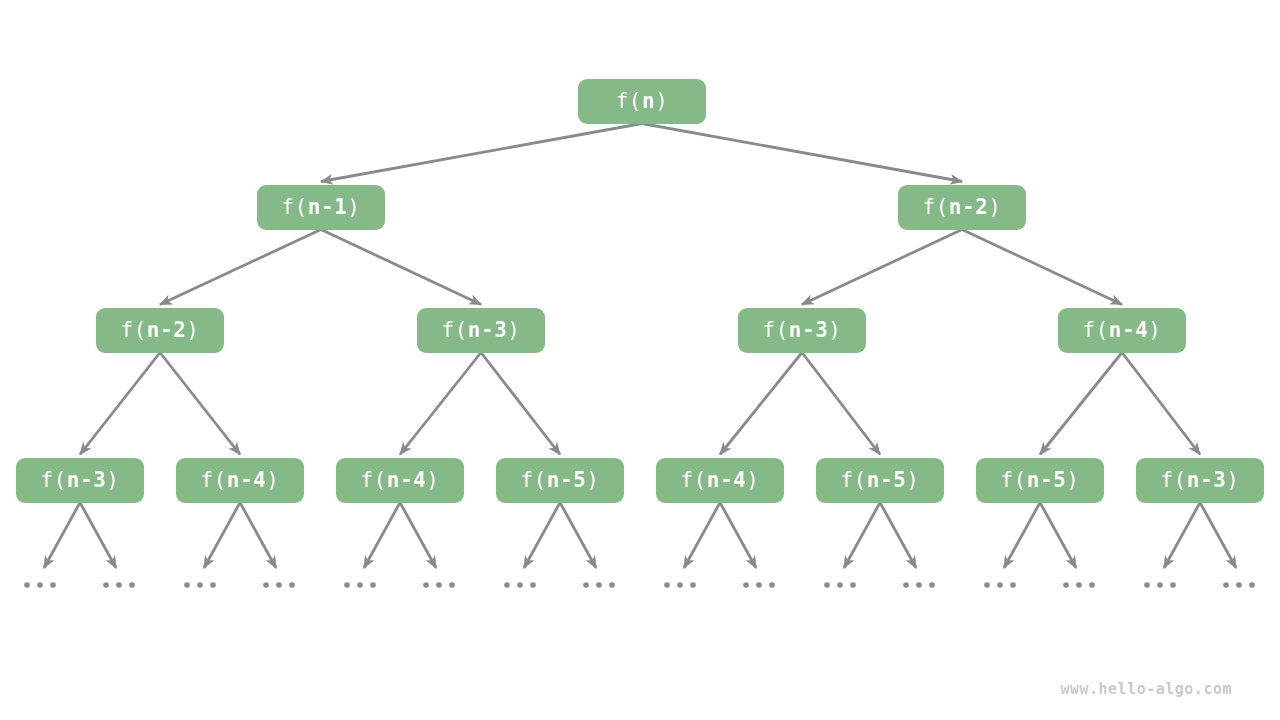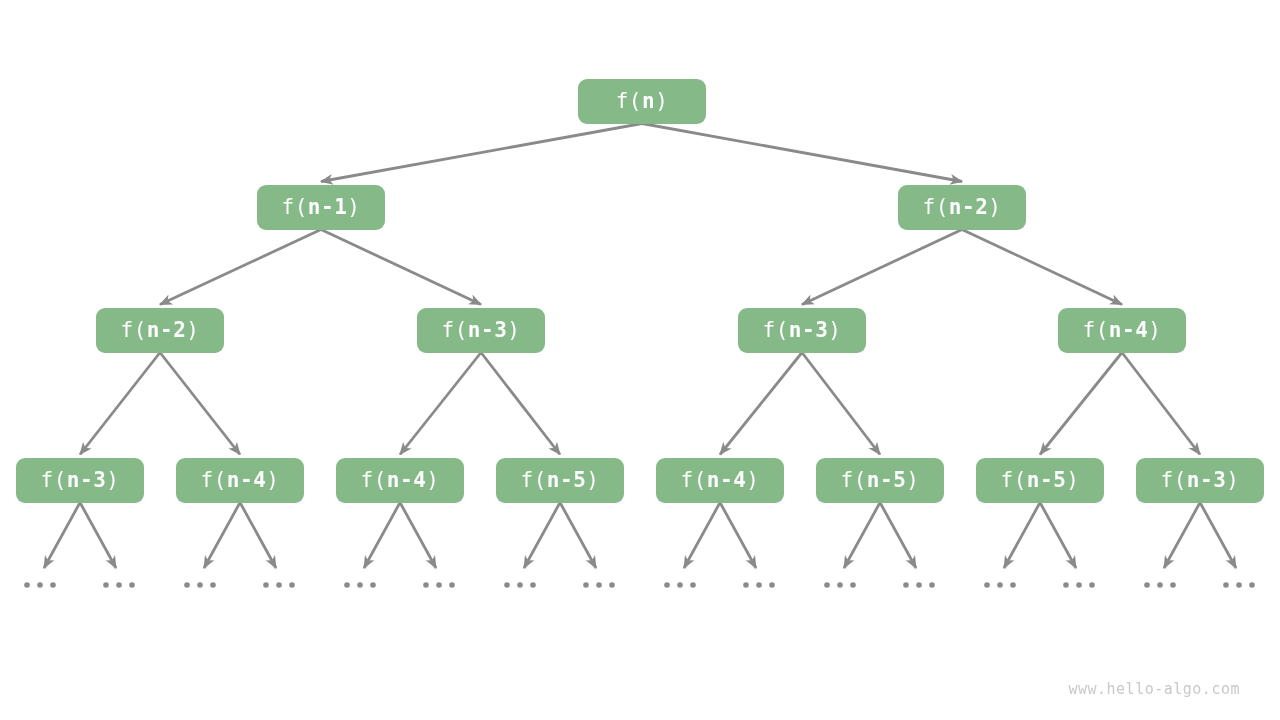--- a/index.html
+++ b/index.html
@@ -31,24 +31,25 @@
     display:flex;align-items:center;justify-content:center;
     color:var(--node-text);
     font-size:21px;
     letter-spacing:0.5px;
     white-space:nowrap;
     box-sizing:border-box;
   }
   .node .arg{font-weight:bold;}
   .watermark{
     position:absolute;
-    right:40px;bottom:22px;
+    right:48px;bottom:22px;
     color:var(--watermark);
     font-size:15px;
     letter-spacing:0.5px;
+    font-weight:bold;
   }
 </style>
 </head>
 <body>
 
 <div class="stage">
 
   <svg class="edges" viewBox="0 0 1280 720" xmlns="http://www.w3.org/2000/svg">
     <defs>
       <marker id="arrowhead" viewBox="0 0 12 10" markerWidth="13" markerHeight="11" refX="11" refY="5" orient="auto" markerUnits="userSpaceOnUse">

